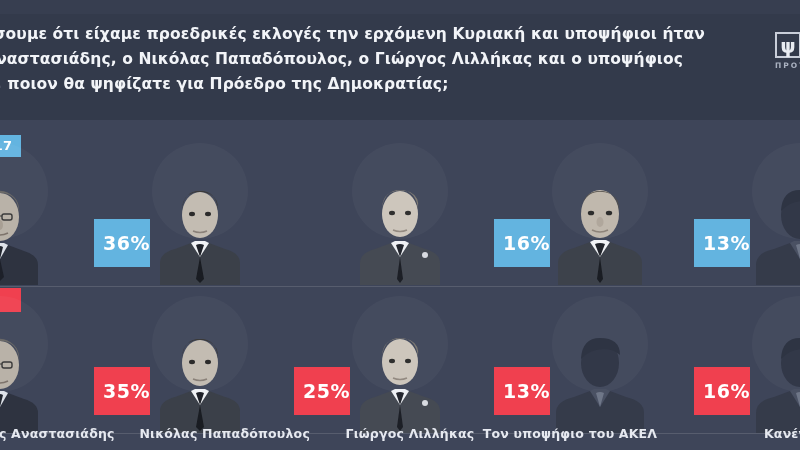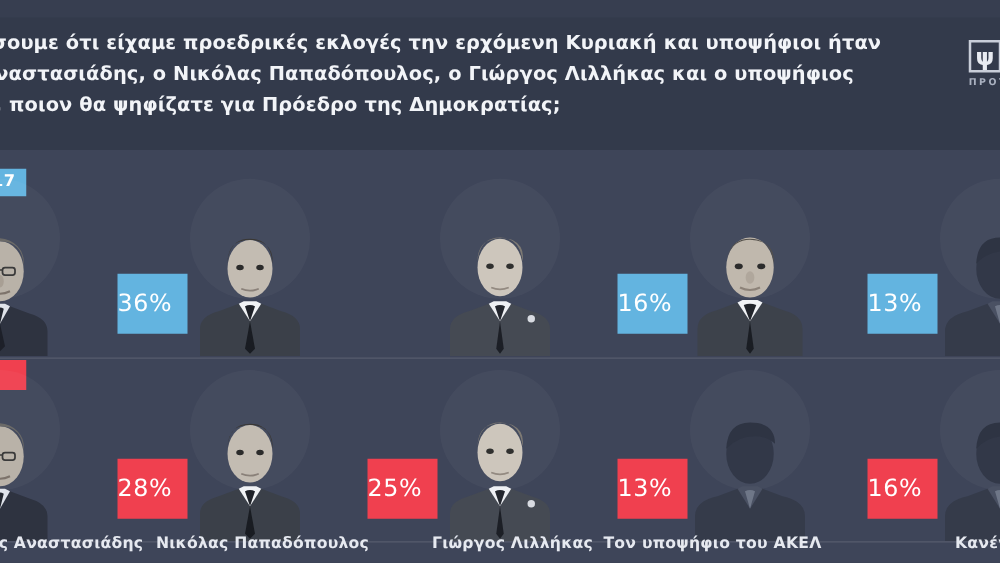--- a/index.html
+++ b/index.html
@@ -78,22 +78,22 @@
     background:rgba(255,255,255,0.035);
   }
   .portrait {
     position:absolute; left:50%; margin-left:-52px;
     bottom:0; width:104px; height:104px; overflow:hidden;
   }
   .portrait svg { display:block; }
 
   .pct {
     position:absolute; bottom:18px;
-    width:56px; height:48px; line-height:48px; text-align:left;
-    font-size:19px; font-weight:400; color:#ffffff; letter-spacing:.5px;margin-left:47px;
+    width:56px; height:48px; line-height:48px; text-align:right;
+    font-size:19px; font-weight:700; color:#ffffff; letter-spacing:.5px;margin-left:47px;
   }
   .pct.right-side { right:-70px; }
   .pct.blue { background:#63b4e0; }
   .pct.red  { background:#f0404f; }
 
   
   #axis-labels {
     position:absolute; left:0; top:425px; width:800px; height:25px;
   }
   .axis-label {
@@ -248,21 +248,21 @@
             <path d="M49 66 L52 78 L55 66 Q52 64 49 66 Z" fill="#22262f"></path>
             <ellipse cx="52" cy="36" rx="19" ry="24" fill="#b9b2a8"></ellipse>
             <path d="M33 32 Q34 12 52 12 Q70 12 71 32 Q72 22 66 16 Q58 8 46 10 Q34 13 33 32 Z" fill="#6b6a68"></path>
             <rect x="40" y="33" width="10" height="6" rx="2" fill="none" stroke="#3a3a3a" stroke-width="1.4"></rect>
             <rect x="54" y="33" width="10" height="6" rx="2" fill="none" stroke="#3a3a3a" stroke-width="1.4"></rect>
             <line x1="50" y1="35" x2="54" y2="35" stroke="#3a3a3a" stroke-width="1.2"></line>
             <path d="M44 52 Q52 56 60 52" stroke="#7d736b" stroke-width="1.6" fill="none"></path>
           </g>
         </svg>
       </div>
-      <div class="pct red right-side">28%</div>
+      <div class="pct red right-side">35%</div>
     </div>
 
     <div class="cand" style="left:120px;">
       <div class="halo"></div>
       <div class="portrait">
         <svg width="104" height="104" viewBox="0 0 104 104">
           <g>
             <path d="M12 104 L12 82 Q12 72 27 68 L43 62 L61 62 L77 68 Q92 72 92 82 L92 104 Z" fill="#3b4049"></path>
             <path d="M43 62 L52 76 L61 62 L57 60 L47 60 Z" fill="#f0f2f5"></path>
             <path d="M48 64 L52 76 L56 64 Q52 62 48 64 Z" fill="#1e2128"></path>
@@ -330,17 +330,17 @@
       </div>
 
     </div>
 
     <div class="baseline" style="top:145px;"></div>
   </div>
 </div>
 
 <div id="axis-labels">
   <div class="axis-label" style="left:-60px;">Νίκος Αναστασιάδης</div>
-  <div class="axis-label" style="left:110px;">Νικόλας Παπαδόπουλος</div>
+  <div class="axis-label" style="left:110px;text-align:right;">Νικόλας Παπαδόπουλος</div>
   <div class="axis-label" style="left:470px;">Τον υποψήφιο του ΑΚΕΛ</div>
   <div class="axis-label" style="left:310px;">Γιώργος Λιλλήκας</div>
   <div class="axis-label" style="left:690px;">Κανένα</div>
 </div>
 
 </body></html>

